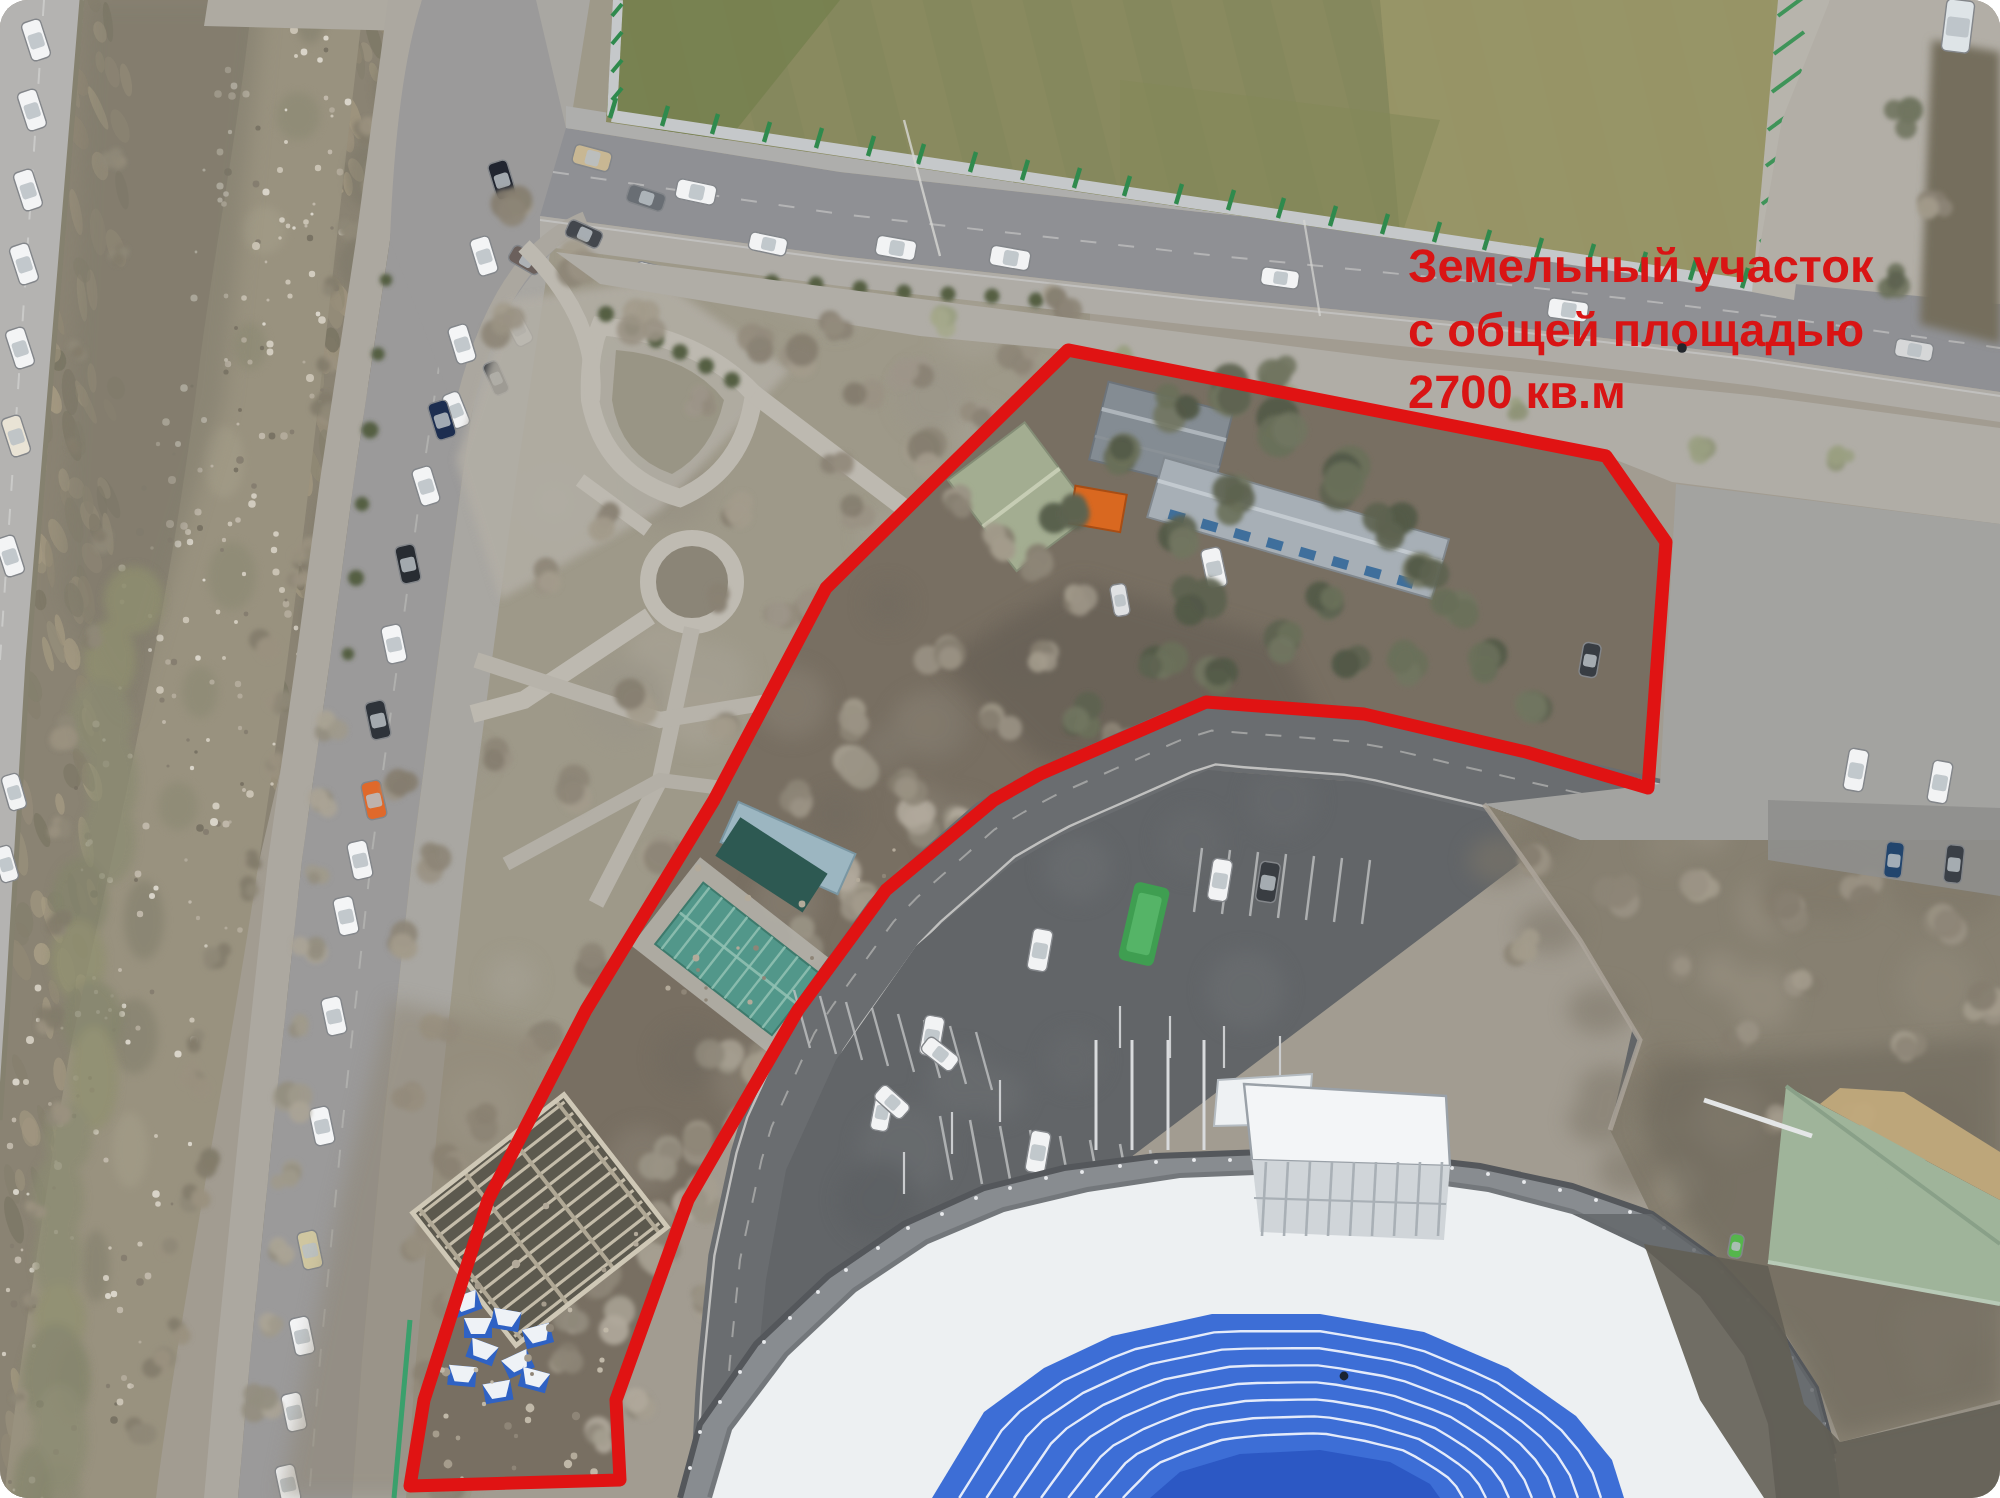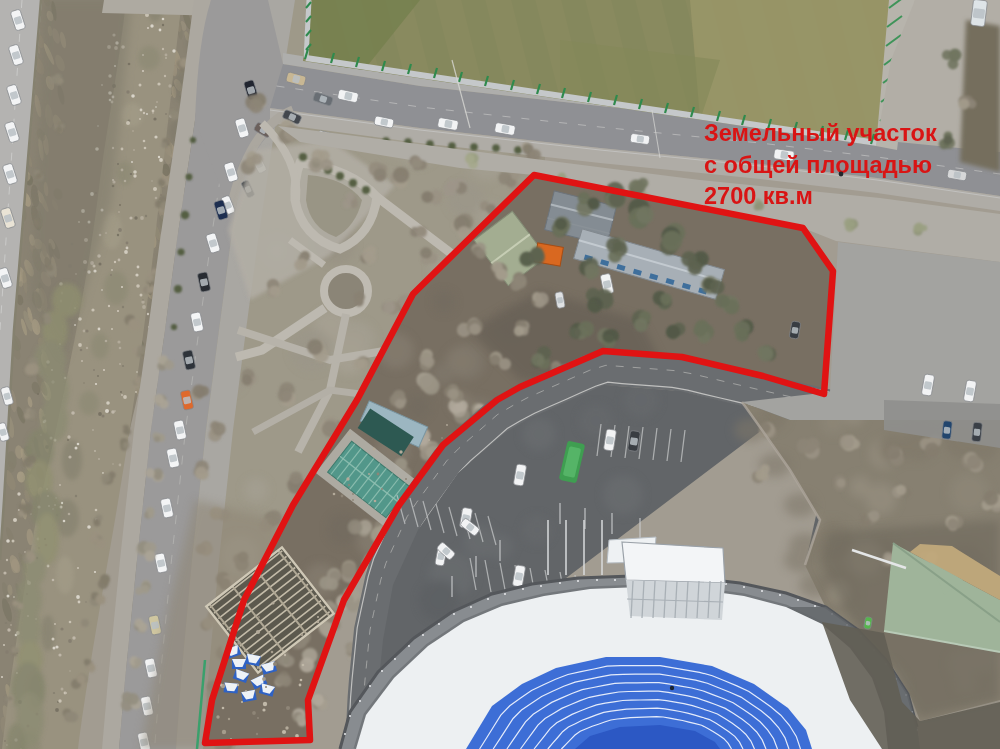--- a/index.html
+++ b/index.html
@@ -1,14 +1,14 @@
 <!DOCTYPE html>
 <html><head><meta charset="utf-8"><style>
 html,body{margin:0;padding:0;}
-#c{width:1000px;height:749px;overflow:hidden;position:relative;}
+#c{width:1000px;height:749px;overflow:hidden;position:relative;border-radius:14px;}
 </style></head><body>
 <div id="c">
 <svg width="1000" height="749" viewBox="0 0 1000 749" xmlns="http://www.w3.org/2000/svg">
 <defs>
 <filter id="blur1" x="-60%" y="-60%" width="220%" height="220%">
           <feGaussianBlur stdDeviation="1.1"></feGaussianBlur>
         </filter>
 <filter id="blur2" x="-60%" y="-60%" width="220%" height="220%">
           <feGaussianBlur stdDeviation="2.2"></feGaussianBlur>
         </filter>

